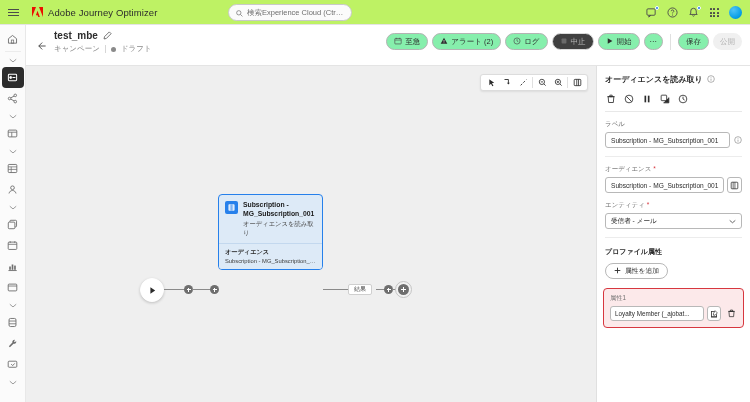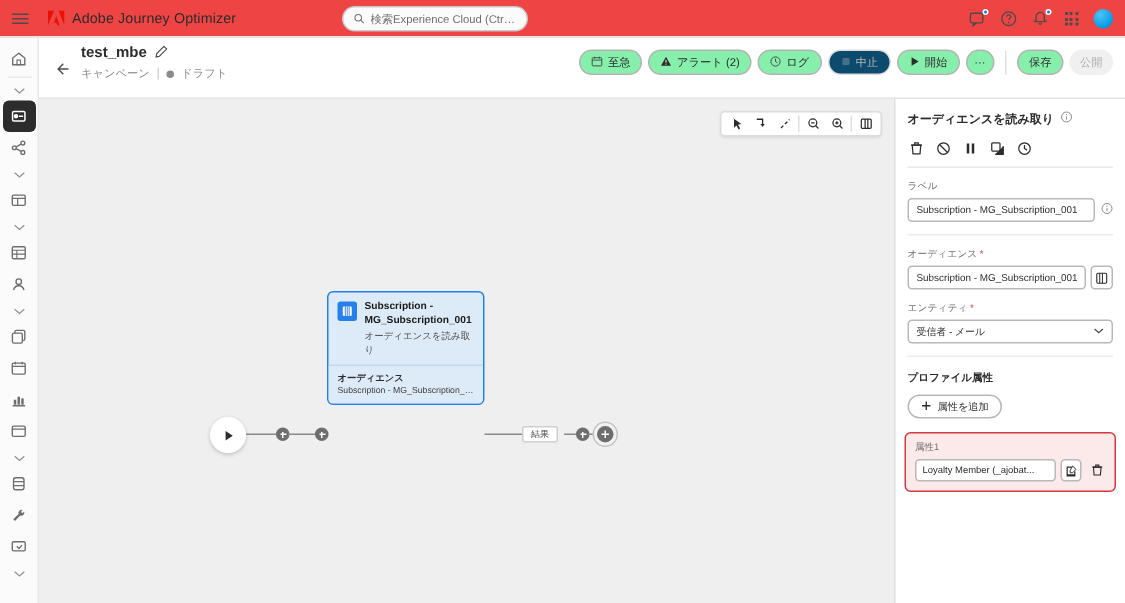--- a/index.html
+++ b/index.html
@@ -6,21 +6,21 @@
   html, body {
     width: 750px; height: 402px;
     font-family: "Liberation Sans", "DejaVu Sans", sans-serif;
     background: #fff; overflow: hidden;
   }
   body { position: relative; font-size: 11px; color: #2c2c2c; }
 
   
   .topbar {
     position: absolute; left: 0; top: 0; width: 750px; height: 25px;
-    background: #ef4444; border-bottom: 1px solid #e4e4e4;
+    background: #bef264; border-bottom: 1px solid #e4e4e4;
     display: flex; align-items: center;
   }
   .hamburger { width: 26px; display: flex; flex-direction: column;
     align-items: center; justify-content: center; gap: 2px; cursor: pointer; }
   .hamburger i { display: block; width: 11px; height: 1px; background: #4b4b4b; }
   .brand { display: flex; align-items: center; gap: 5px; margin-left: 6px; }
   .adobe-mark { width: 11px; height: 10px; position: relative; }
   .adobe-mark svg { display: block; }
   .brand-name { font-size: 9.5px; color: #2c2c2c; letter-spacing: .1px; }
   .search-wrap { position: absolute; left: 228px; top: 4px; width: 124px; height: 17px; }
@@ -75,21 +75,21 @@
   .status-dot { width: 5px; height: 5px; border-radius: 50%; background: #8a8a8a; }
 
   .hdr-actions { position: absolute; right: 8px; top: 8px; display: flex;
     align-items: center; gap: 4px; }
   .btn {
     height: 17px; border: 1px solid #b3b3b3; border-radius: 9px; background: #86efac;
     display: inline-flex; align-items: center; gap: 3px; padding: 0 7px;
     font-size: 7.5px; color: #2c2c2c; cursor: pointer; white-space: nowrap;
   }
   .btn.icon-only { padding: 0 5px; }
-  .btn.disabled { color: #b8b8b8; border-color: #dcdcdc; background: #0c4a6e; cursor: default; }
+  .btn.disabled { color: #b8b8b8; border-color: #dcdcdc; background: #404040; cursor: default; }
   .btn.disabled svg { opacity: .35; }
   .btn.ghost { border: none; background: #f0f0f0; color: #b0b0b0; }
   .btn-sep { width: 1px; height: 16px; background: #e0e0e0; margin: 0 3px; }
 
   
   .canvas {
     position: absolute; left: 26px; top: 66px; width: 570px; height: 336px;
     background: #efefef; overflow: hidden;
   }
   .canvas-toolbar {

